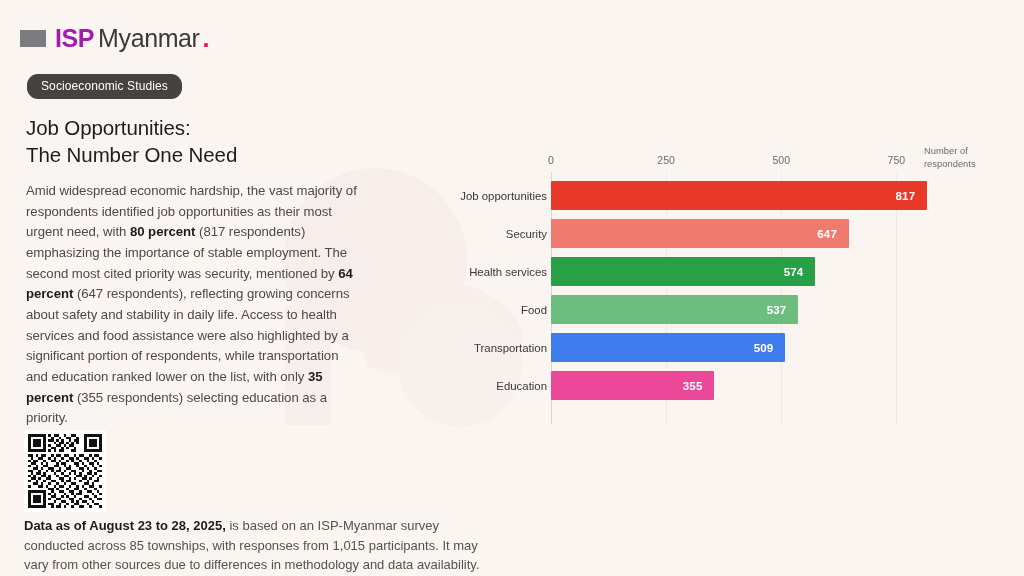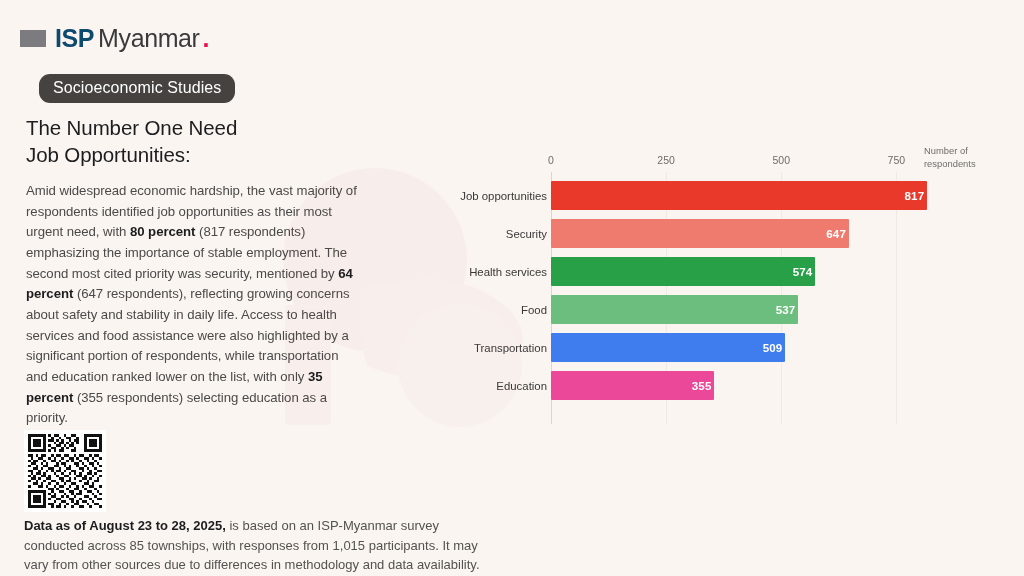--- a/index.html
+++ b/index.html
@@ -14,30 +14,30 @@
   
   #watermark{
     position:absolute; left:255px; top:165px;
     width:330px; height:270px;
     opacity:.55; pointer-events:none; z-index:0;
   }
 
   
   #brand{ position:absolute; left:20px; top:24px; display:flex; align-items:center; z-index:3; }
   #brand-mark{ width:26px; height:17px; background:#7C7C80; margin-right:9px; }
-  .brand-isp{ color:#0c4a6e; font-size:25px; font-weight:bold; letter-spacing:-.4px; }
+  .brand-isp{ color:#a21caf; font-size:25px; font-weight:bold; letter-spacing:-.4px; }
   .brand-my{ color:#3A3A3C; font-size:25px; font-weight:normal; letter-spacing:-.4px; margin-left:4px;text-align:center;}
   .brand-dot{ color:#E6104E; font-size:25px; font-weight:bold; margin-left:3px; }
 
   
   #badge{
     position:absolute; left:27px; top:74px; z-index:3;
     background:#46423F; color:#FFFFFF;
-    font-size:16px; padding:5px 14px 6px 14px;
-    border-radius:11px; letter-spacing:.1px;margin-left:12px;
+    font-size:12px; padding:5px 14px 6px 14px;
+    border-radius:11px; letter-spacing:.1px;
   }
 
   
   #headline{
     position:absolute; left:26px; top:114px; z-index:3;
     font-size:20.5px; color:#1D1D1F; line-height:1.33; font-weight:normal;
     letter-spacing:-.1px;
   }
 
   
@@ -73,21 +73,21 @@
   #zero-axis{ position:absolute; top:0; bottom:0; width:1px; background:#DCD4CE; }
   .row{ position:absolute; left:0; right:0; height:29px; display:flex; align-items:center; }
   .cat-label{
     position:absolute; right:calc(100% - 121px); width:130px; text-align:right;
     font-size:11.4px; color:#3A3836; padding-right:4px;
   }
   .bar{
     position:absolute; left:121px; height:29px; border-radius:1px;
     display:flex; align-items:center; justify-content:flex-end;
   }
-  .bar-value{ color:#FFFFFF; font-size:11.6px; font-weight:bold; padding-right:3px; letter-spacing:.1px; }
+  .bar-value{ color:#FFFFFF; font-size:11.6px; font-weight:bold; padding-right:12px; letter-spacing:.1px; }
 </style>
 </head>
 <body>
 
 <div id="page">
 
   <svg id="watermark" viewBox="0 0 330 270">
     <circle cx="120" cy="95" r="92" fill="#F6E8E5"></circle>
     <rect x="30" y="140" width="46" height="120" rx="4" fill="#F7EAE7"></rect>
     <path d="M105 125 q95 -30 150 20 q35 42 -25 62 q-60 18 -118 -6 q-10 -34 -7 -76 z" fill="#F7EAE7"></path>
@@ -97,22 +97,22 @@
   <div id="brand">
     <span id="brand-mark"></span>
     <span class="brand-isp">ISP</span>
     <span class="brand-my">Myanmar</span>
     <span class="brand-dot">.</span>
   </div>
 
   <div id="badge">Socioeconomic Studies</div>
 
   <div id="headline">
+    <div>Job Opportunities:</div>
     <div>The Number One Need</div>
-    <div>Job Opportunities:</div>
   </div>
 
   <div id="body-copy">
     <span>Amid widespread economic hardship, the vast majority of respondents identified job opportunities as their most urgent need, with </span><b>80 percent</b><span> (817 respondents) emphasizing the importance of stable employment. The second most cited priority was security, mentioned by </span><b>64 percent</b><span> (647 respondents), reflecting growing concerns about safety and stability in daily life. Access to health services and food assistance were also highlighted by a significant portion of respondents, while transportation and education ranked lower on the list, with only </span><b>35 percent</b><span> (355 respondents) selecting education as a priority.</span>
   </div>
 
   <div id="qr">
     <svg width="74" height="74" viewBox="0 0 29 29" shape-rendering="crispEdges">
       <rect width="29" height="29" fill="#ffffff"></rect>
       <g fill="#111111">

